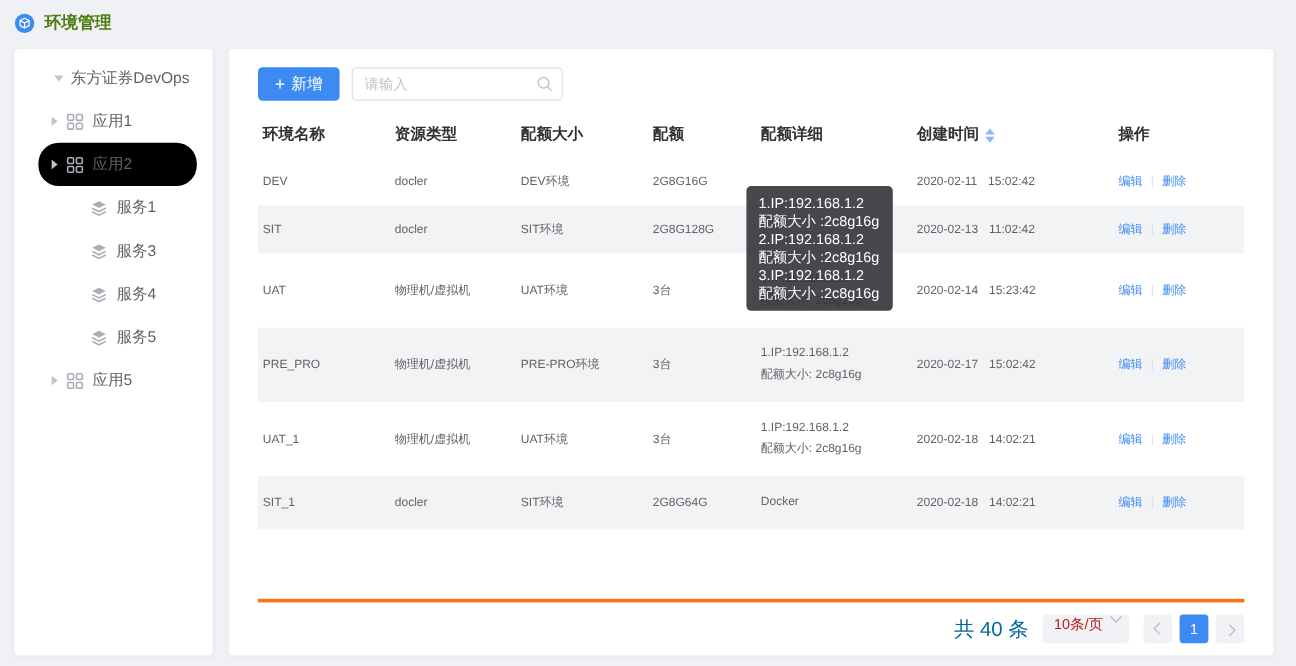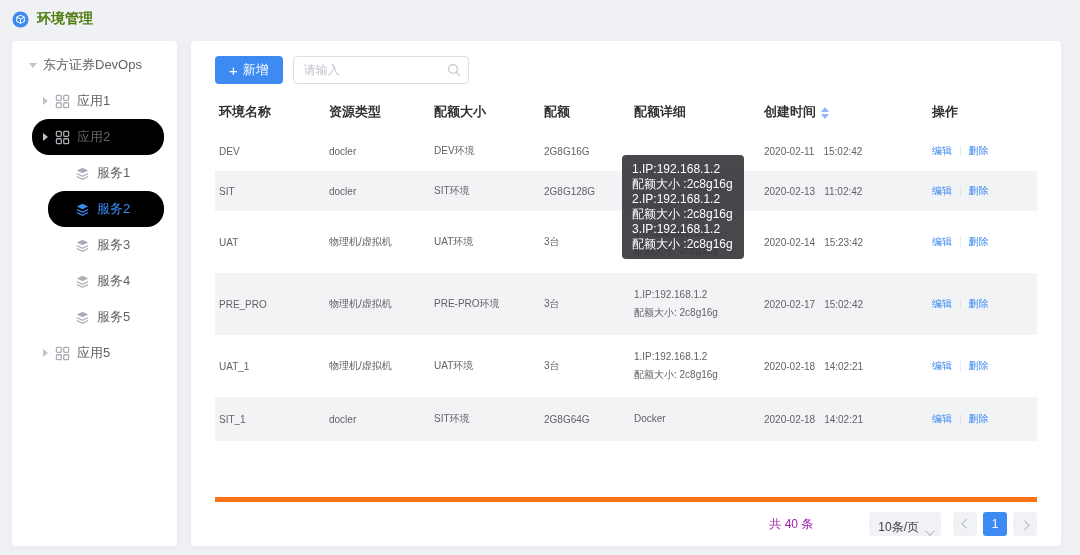--- a/index.html
+++ b/index.html
@@ -18,21 +18,21 @@
   
   .sidebar, .panel { background:#fff; border-radius:4px; border:1px solid #ecoeef2;
     border:1px solid #edeff2; box-shadow:0 1px 4px rgba(31,45,61,.04); }
   .sidebar { position:absolute; left:11px; top:40px; width:167px; height:507px; padding-top:6px; overflow:hidden; }
   .panel   { position:absolute; left:190px; top:40px; width:872px; height:507px;
              display:flex; flex-direction:column; }
 
   
   .tree-item { display:flex; align-items:center; height:36px; color:#606266;
                font-size:13px; cursor:pointer; margin-right:13px; }
-  .tree-root { padding-left:17px; }
+  .tree-root { padding-left:33px; }
   .lv1 { margin-left:20px; padding-left:9px; }
   .lv2 { margin-left:36px; padding-left:13px; }
   .tree-item.hl, .tree-item.sel { background:#000000; border-radius:17px; }
   .tree-item.sel { color:#3d8af2; }
   .tree-item.sel .tree-icon { color:#3d8af2; }
   .caret { width:10px; height:10px; position:relative; flex:0 0 10px; margin-right:4px; }
   .c-right::before { content:""; position:absolute; left:2px; top:1px;
       border-left:5px solid #c0c4cc; border-top:4px solid transparent; border-bottom:4px solid transparent; }
   .c-down::before { content:""; position:absolute; left:0; top:3px;
       border-top:5px solid #c0c4cc; border-left:4px solid transparent; border-right:4px solid transparent; }
@@ -46,21 +46,21 @@
              height:28px; padding:0 14px; font-size:13px; display:inline-flex;
              align-items:center; gap:5px; cursor:pointer; font-family:inherit; }
   .btn-add .plus { font-size:15px; line-height:1; }
   .search-box { position:relative; width:176px; }
   .search-box input { width:100%; height:28px; border:1px solid #dcdfe6; border-radius:4px;
         padding:0 26px 0 10px; font-size:12px; color:#606266; outline:none; font-family:inherit; }
   .search-box input::placeholder { color:#c0c4cc; }
   .search-ic { position:absolute; right:8px; top:7px; width:14px; height:14px; color:#c0c4cc; }
 
   
-  .table-wrap { flex:1; margin:0 24px; border-bottom:5px solid #f97316; position:relative; overflow:hidden; }
+  .table-wrap { flex:1; margin:0 24px; border-bottom:3px solid #f97316; position:relative; overflow:hidden; }
   table { width:100%; border-collapse:collapse; table-layout:fixed; }
   th { text-align:left; font-size:13px; color:#303133; font-weight:700;
        padding:10px 10px 10px 4px; white-space:nowrap; }
   td { font-size:10px; color:#606266; padding:13px 10px 13px 4px; vertical-align:middle; }
   tr.stripe td { background:#f2f3f5; }
   col.c-name{width:110px} col.c-res{width:105px} col.c-env{width:110px}
   col.c-quota{width:90px} col.c-detail{width:130px} col.c-time{width:168px}
   .time-date { margin-right:9px; }
   .detail-line { line-height:18px; }
   .ops a { color:#3d8af2; text-decoration:none; cursor:pointer; }
@@ -73,24 +73,24 @@
 
   
   .tooltip { position:absolute; left:407px; top:62px; width:122px;
              background:rgba(50,52,56,.90); color:#fff; border-radius:4px;
              padding:7px 10px; font-size:12px; z-index:5; }
   .tooltip div { line-height:15px; white-space:nowrap; }
 
   
   .pg-footer { height:44px; display:flex; align-items:center; justify-content:flex-end;
                gap:12px; padding:0 24px; }
-  .pg-total { font-size:12px; color:#a21caf; }
+  .pg-total { font-size:17px; color:#0369a1; }
   .pg-size { background:#f0f2f5; border-radius:3px; height:24px; padding:0 9px;
-             display:inline-flex; align-items:flex-end; gap:6px; font-size:12px;
-             color:#404040; cursor:pointer;margin-left:44px; }
+             display:inline-flex; align-items:flex-start; gap:6px; font-size:12px;
+             color:#b91c1c; cursor:pointer; }
   .chev { width:7px; height:7px; border-right:1px solid #b4b9c2; border-bottom:1px solid #b4b9c2; display:inline-block; }
   .chev.dn { transform:rotate(45deg) translateY(-2px); }
   .pager { display:inline-flex; align-items:center; gap:6px; }
   .pg-btn { width:24px; height:24px; background:#f0f2f5; border-radius:3px;
             display:inline-flex; align-items:center; justify-content:center; cursor:pointer; }
   .chev.lt { transform:rotate(135deg) translateX(-1px); }
   .chev.rt { transform:rotate(-45deg) translateX(-1px); }
   .pg-cur { width:24px; height:24px; background:#3d8af2; color:#fff; border-radius:3px;
             display:inline-flex; align-items:center; justify-content:center;
             font-size:12px; cursor:pointer; }
@@ -145,31 +145,20 @@
       <div class="tree-item lv2">
     <span class="caret c-none"></span>
     <span class="tree-icon">
           <svg viewBox="0 0 16 16">
             <path d="M8 1.8 L14 4.8 L8 7.8 L2 4.8 Z" fill="currentColor"></path>
             <path d="M2 8 L8 11 L14 8" fill="none" stroke="currentColor" stroke-width="1.4"></path>
             <path d="M2 11.2 L8 14.2 L14 11.2" fill="none" stroke="currentColor" stroke-width="1.4"></path>
           </svg>
         </span>
     <span class="tree-label">服务1</span>
-  </div>
-      <div class="tree-item lv2 sel">
-    <span class="caret c-none"></span>
-    <span class="tree-icon">
-          <svg viewBox="0 0 16 16">
-            <path d="M8 1.8 L14 4.8 L8 7.8 L2 4.8 Z" fill="currentColor"></path>
-            <path d="M2 8 L8 11 L14 8" fill="none" stroke="currentColor" stroke-width="1.4"></path>
-            <path d="M2 11.2 L8 14.2 L14 11.2" fill="none" stroke="currentColor" stroke-width="1.4"></path>
-          </svg>
-        </span>
-    <span class="tree-label">服务2</span>
   </div>
       <div class="tree-item lv2">
     <span class="caret c-none"></span>
     <span class="tree-icon">
           <svg viewBox="0 0 16 16">
             <path d="M8 1.8 L14 4.8 L8 7.8 L2 4.8 Z" fill="currentColor"></path>
             <path d="M2 8 L8 11 L14 8" fill="none" stroke="currentColor" stroke-width="1.4"></path>
             <path d="M2 11.2 L8 14.2 L14 11.2" fill="none" stroke="currentColor" stroke-width="1.4"></path>
           </svg>
         </span>

